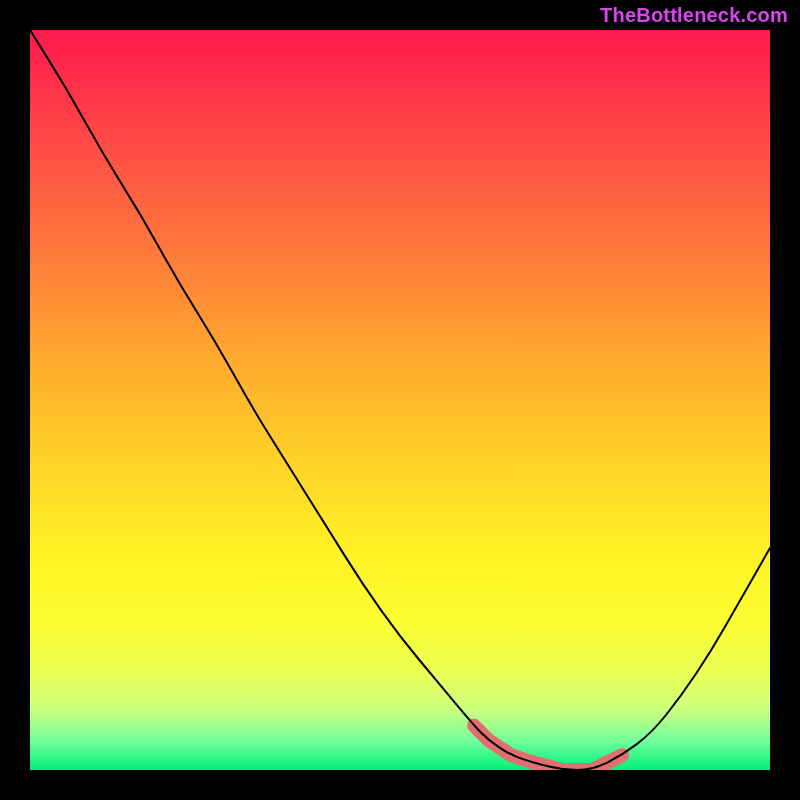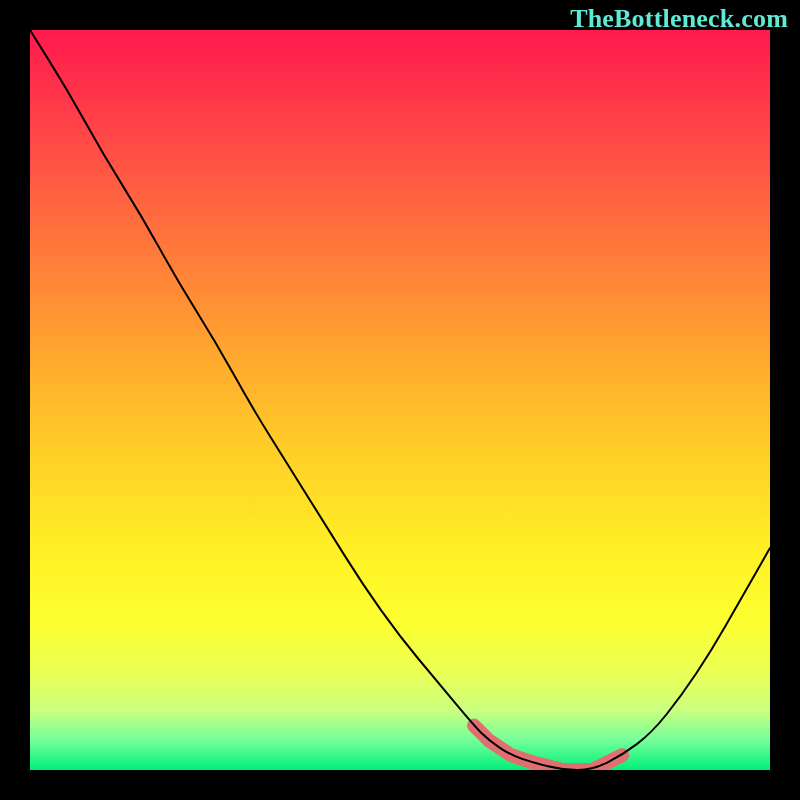--- a/index.html
+++ b/index.html
@@ -7,24 +7,24 @@
   .frame {
     position: relative;
     width: 800px;
     height: 800px;
     background: #000;
   }
   .watermark {
     position: absolute;
     top: 4px;
     right: 12px;
-    font-family: Liberation Serif, serif;
-    font-size: 26px;
+    font-family: Liberation Sans, sans-serif;
+    font-size: 20px;
     font-weight: 600;
-    color: #5eead4;
+    color: #d946ef;
     letter-spacing: 0.2px;
     z-index: 10;
   }
   .plot {
     position: absolute;
     left: 30px;
     top: 30px;
     width: 740px;
     height: 740px;
     overflow: hidden;

